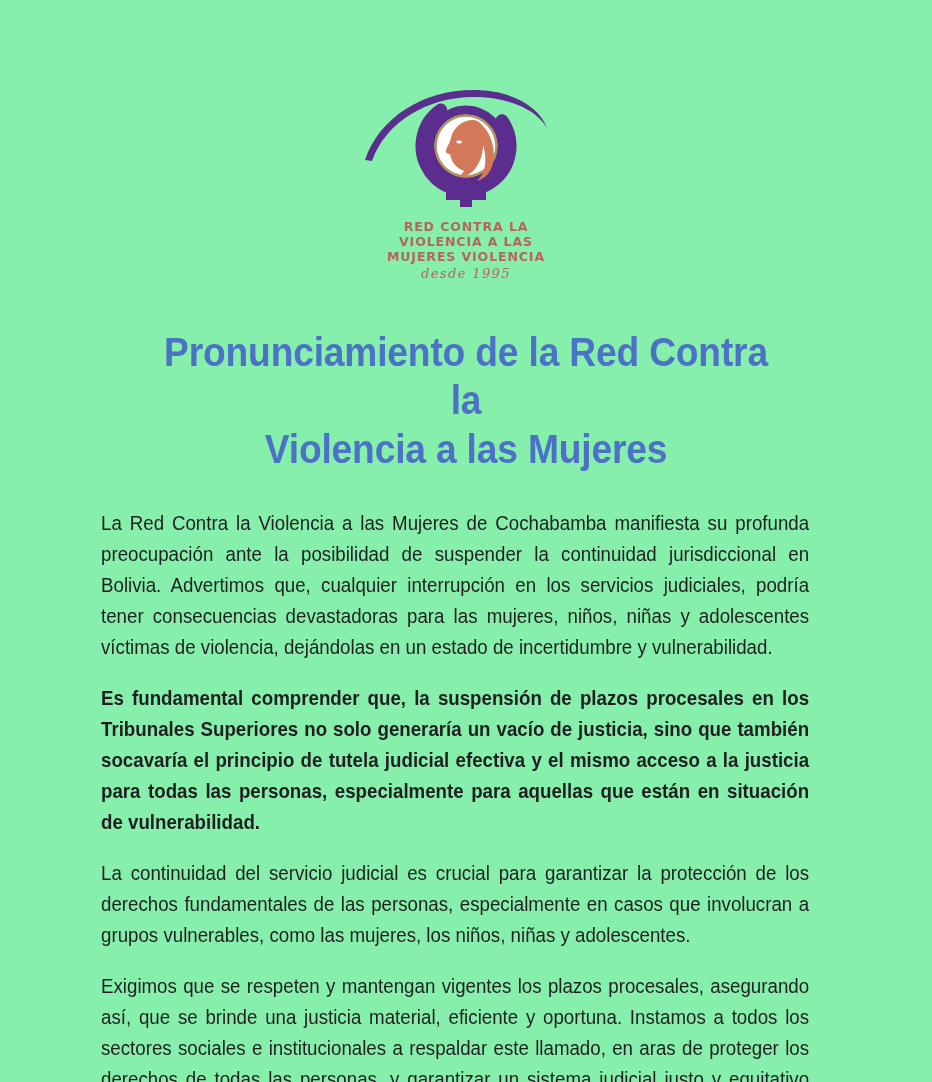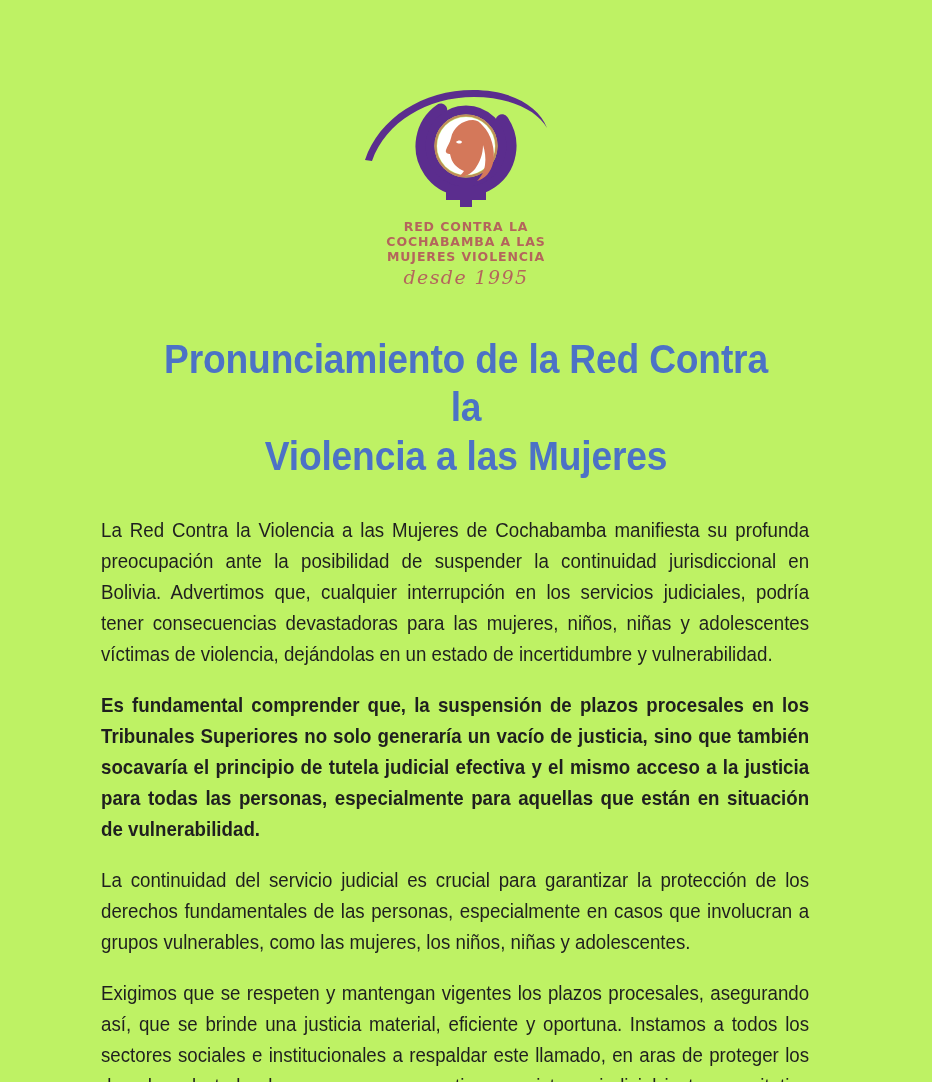--- a/index.html
+++ b/index.html
@@ -11,21 +11,21 @@
     width: 932px;
     height: 1082px;
     font-family: "Liberation Sans", sans-serif;
     color: #1c1c1c;
     overflow: hidden;
   }
   .page {
     position: relative;
     width: 932px;
     height: 1082px;
-    background: #bef264;
+    background: #86efac;
     box-sizing: border-box;
   }
 
   
   .logo-block {
     width: 100%;
     padding-top: 88px;
     display: flex;
     flex-direction: column;
     align-items: center;
@@ -52,21 +52,21 @@
     letter-spacing: 0.9px;
     color: #b4655c;
     display: block;
     white-space: nowrap;
   }
   .logo-text .lt-since {
     display: block;
     margin-top: 2px;
     font-family: "DejaVu Serif", serif;
     font-style: italic;
-    font-size: 19px;
+    font-size: 13px;
     letter-spacing: 1.4px;
     color: #b4655c;
   }
 
   
   .doc-title {
     margin: 46px auto 0 auto;
     width: 680px;
     text-align: center;
     color: #4c72c6;
@@ -140,21 +140,21 @@
         <path d="M95 54 C 97 52, 100 52, 101 54 C 100 56, 97 56, 95 54 Z" fill="#ffffff"></path>
 
         <rect x="99" y="92" width="12" height="27" fill="#5b2d8e"></rect>
 
         <rect x="85" y="101" width="40" height="11" fill="#5b2d8e"></rect>
       </svg>
     </div>
 
     <div class="logo-text">
       <span class="lt-line">RED CONTRA LA</span>
-      <span class="lt-line">COCHABAMBA A LAS</span>
+      <span class="lt-line">VIOLENCIA A LAS</span>
       <span class="lt-line">MUJERES VIOLENCIA</span>
       <span class="lt-since">desde 1995</span>
     </div>
   </div>
 
   <h1 class="doc-title">
     <span>Pronunciamiento de la Red Contra la</span><br>
     <span>Violencia a las Mujeres</span>
   </h1>
 

